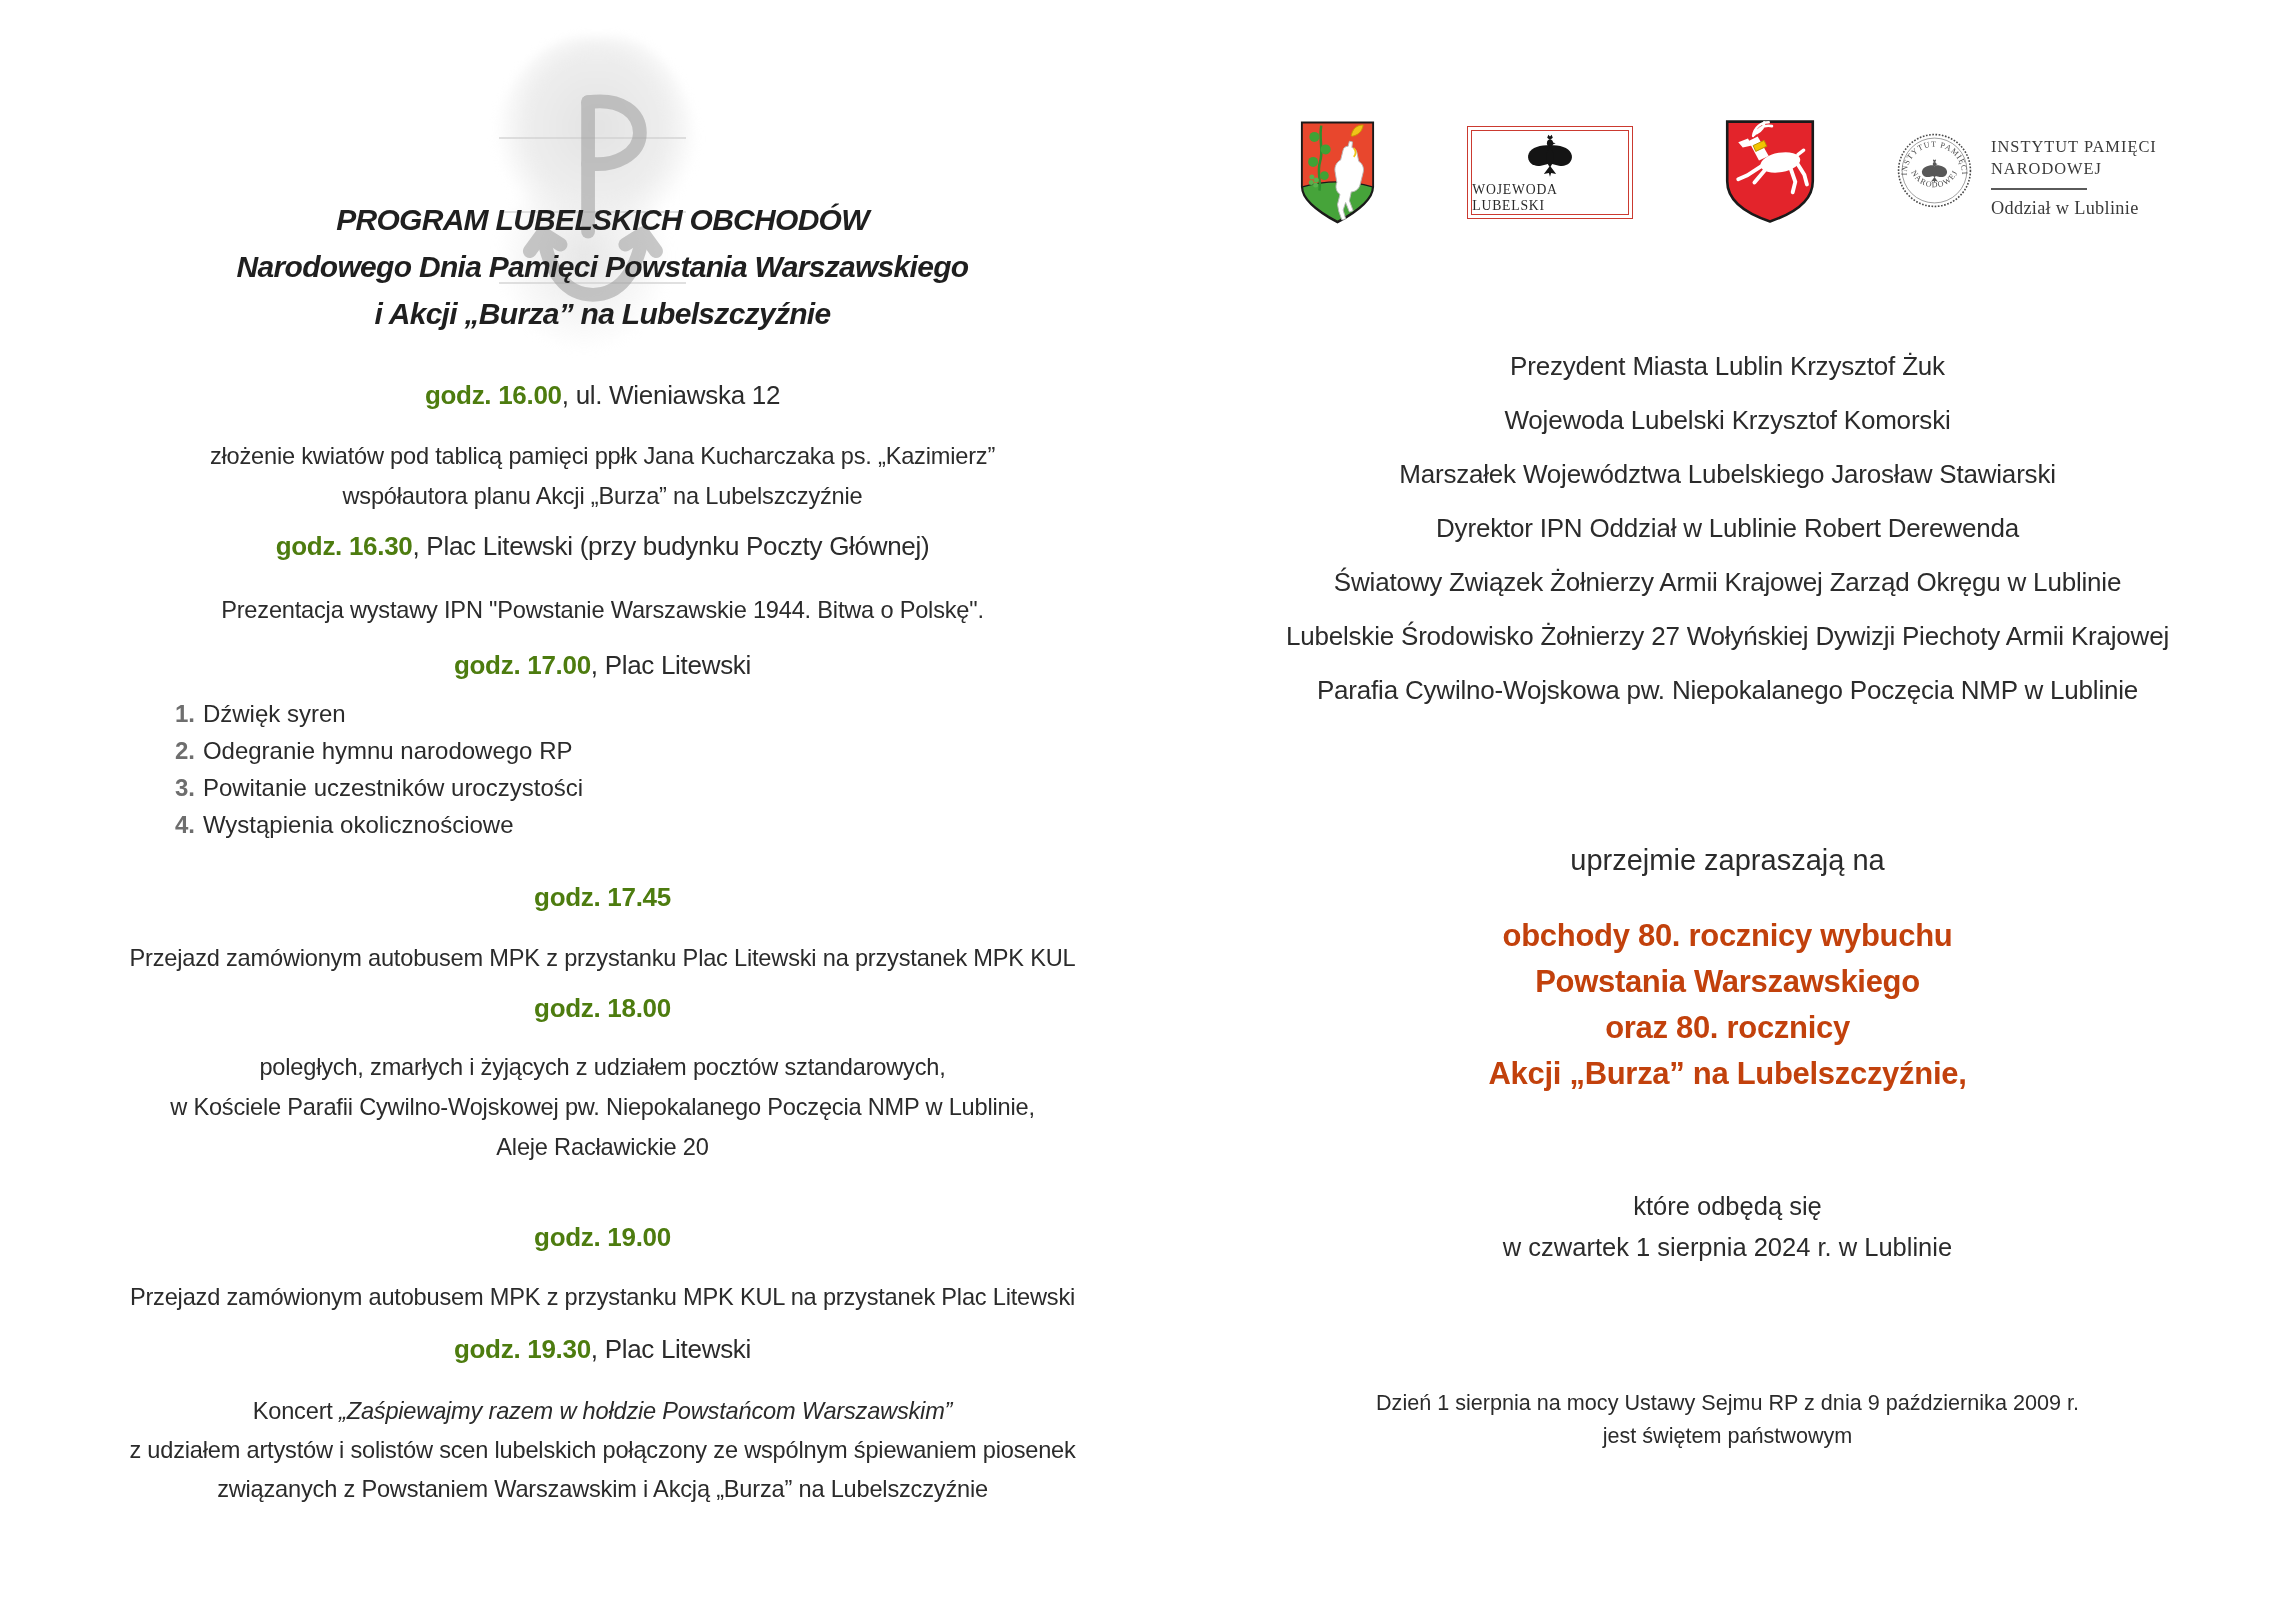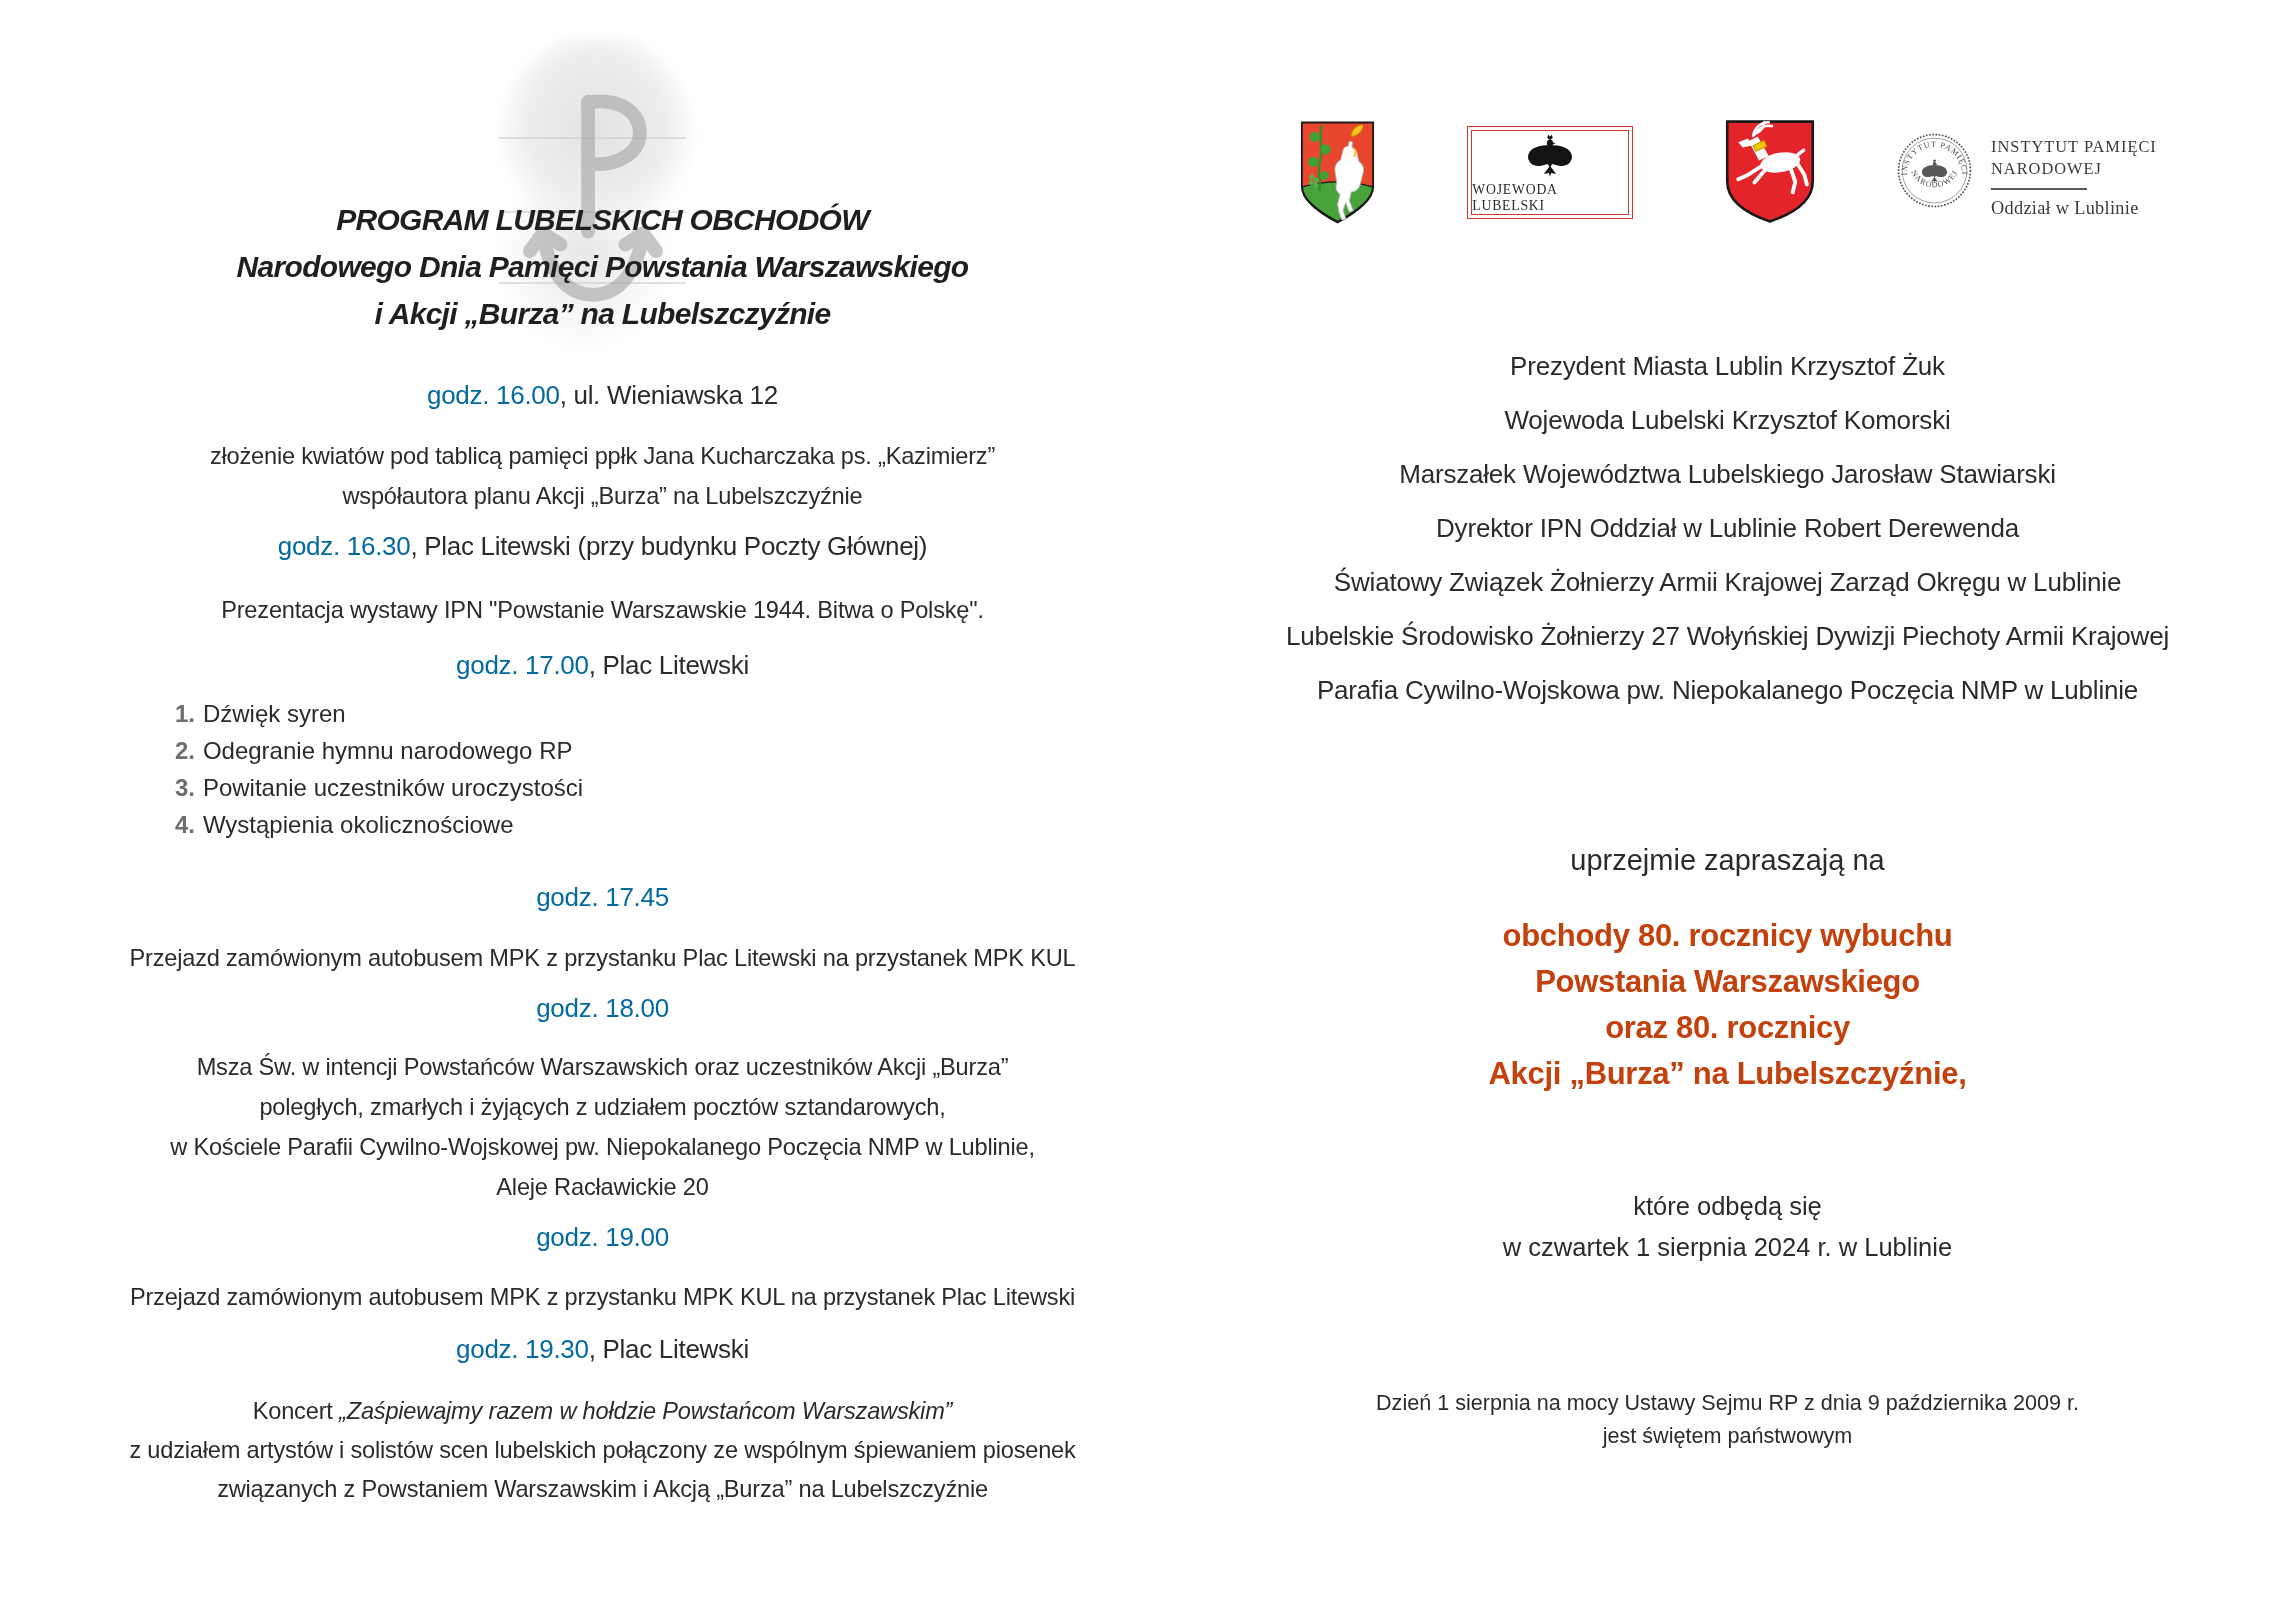--- a/index.html
+++ b/index.html
@@ -1,21 +1,21 @@
 <!DOCTYPE html>
 <html style="font-size:10.5px"><head>
 <meta charset="utf-8">
 <style>
   html,body{margin:0;padding:0;background:#fff;}
   .sheet{position:relative;width:2295px;height:1623px;background:#fff;overflow:hidden;
          font-family:"Liberation Sans",sans-serif;color:#2b2b2b;}
   .abs{position:absolute;}
   .cL{left:79px;width:1047px;text-align:center;}
   .cR{left:1230px;width:995px;text-align:center;}
-  .b{font-weight:400;color:#0369a1;}
+  .b{font-weight:700;color:#4d7c0f;}
   .title div{font-weight:700;font-size:30px;line-height:47px;letter-spacing:-0.7px;color:#1f1f1f;font-style:italic;}
   .time{font-size:26px;letter-spacing:-0.3px;}
   .body{font-size:23.6px;line-height:40px;letter-spacing:-0.2px;}
   .li{font-size:24px;line-height:37px;text-align:left;white-space:nowrap;}
   .li .num{font-weight:700;color:#6e6e6e;margin-right:7.9px;}
   .li.cont{padding-left:30px;}
   .hosts div{font-size:26px;line-height:54px;letter-spacing:-0.2px;}
   .lead{font-size:29px;margin-top:18px;}
   .ibold div{font-size:31px;font-weight:700;line-height:46px;letter-spacing:-0.3px;color:#c2410c;}
   .when div{font-size:25.5px;line-height:41px;}
@@ -119,21 +119,20 @@
     <span class="b">godz. 17.45</span>
   </div>
   <div class="abs cL body" style="top:938px">
     <div>Przejazd zamówionym autobusem MPK z przystanku Plac Litewski na przystanek MPK KUL</div>
   </div>
 
   <div class="abs cL time" style="top:993px">
     <span class="b">godz. 18.00</span>
   </div>
   <div class="abs cL body" style="top:1047px">
-    <div>Msza Św. w intencji Powstańców Warszawskich oraz uczestników Akcji „Burza”</div>
     <div>poległych, zmarłych i żyjących z udziałem pocztów sztandarowych,</div>
     <div>w Kościele Parafii Cywilno-Wojskowej pw. Niepokalanego Poczęcia NMP w Lublinie,</div>
     <div>Aleje Racławickie 20</div>
   </div>
 
   <div class="abs cL time" style="top:1222px">
     <span class="b">godz. 19.00</span>
   </div>
   <div class="abs cL body" style="top:1277px">
     <div>Przejazd zamówionym autobusem MPK z przystanku MPK KUL na przystanek Plac Litewski</div>

